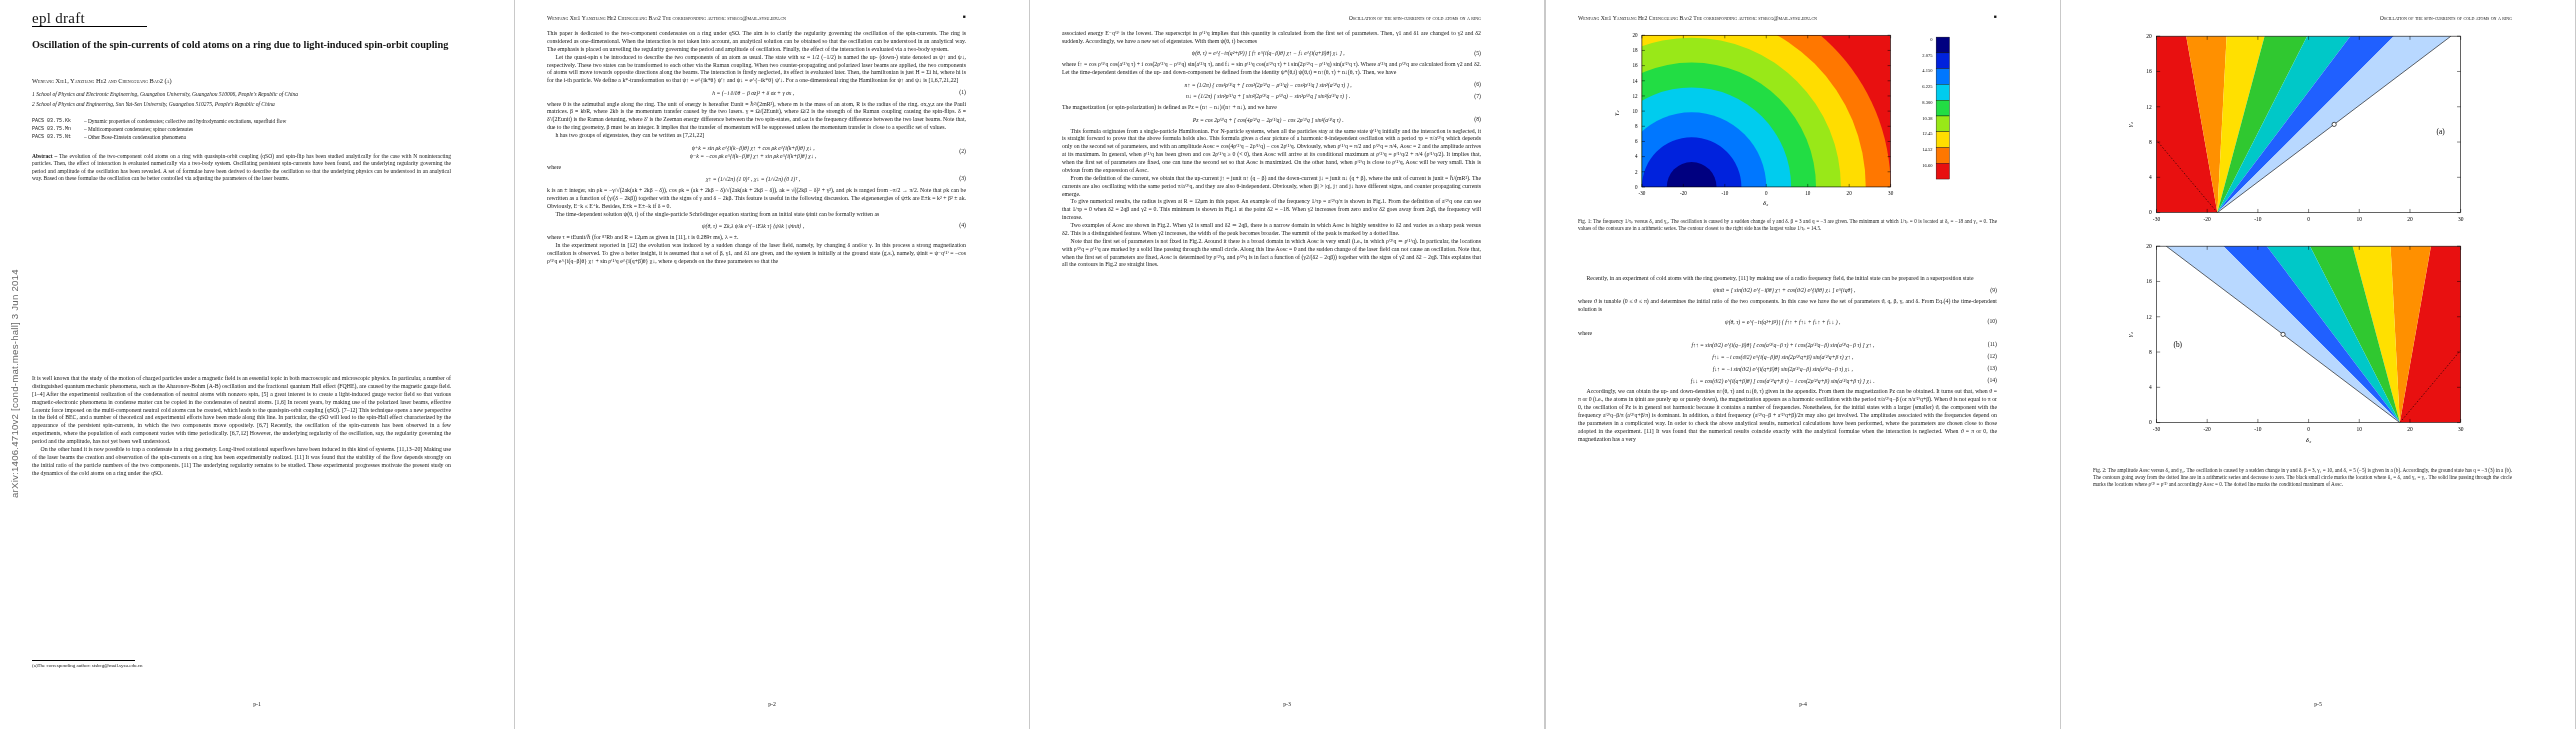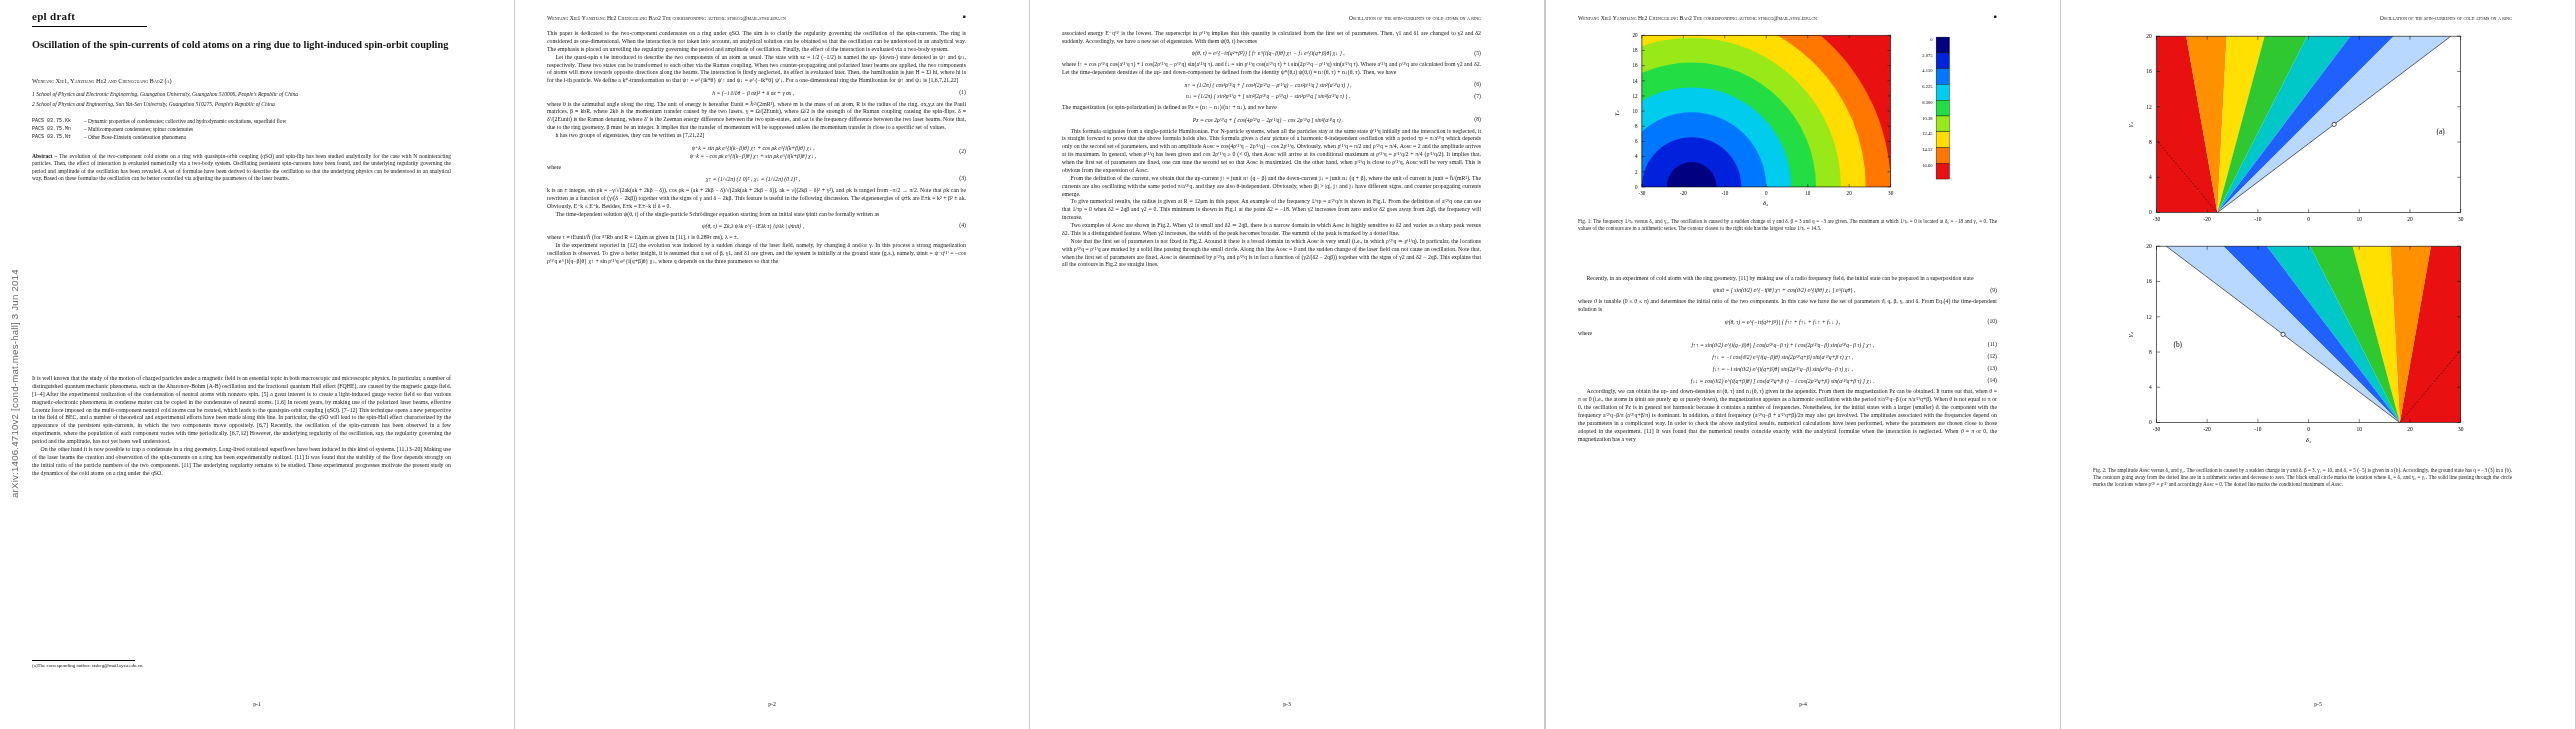--- a/index.html
+++ b/index.html
@@ -2,21 +2,21 @@
 <html style="font-size:9.7px"><head>
 <meta charset="utf-8">
 <style>
   *{box-sizing:border-box;margin:0;padding:0}
   html,body{width:2576px;height:729px}
   body{position:relative;background:#c9c9c9;font-family:"Liberation Serif","DejaVu Serif",serif;color:#141414}
   .page{position:absolute;top:0;width:514px;height:729px;background:#ffffff;overflow:hidden}
   #page-1{left:0}#page-2{left:515px}#page-3{left:1030px}#page-4{left:1546px}#page-5{left:2061px}
 
   
-  .epl-logo{position:absolute;left:32px;top:9.7px;font-size:11px;font-weight:bold;letter-spacing:0.3px}
+  .epl-logo{position:absolute;left:32px;top:9.7px;font-size:15px;font-weight:normal;letter-spacing:0.3px}
   .logo-rule{position:absolute;left:32px;top:25.5px;width:115px;border-top:0.9px solid #000}
   .arxiv-stamp{position:absolute;left:8.5px;top:498px;transform:rotate(-90deg);transform-origin:0 0;white-space:nowrap;font-family:"Liberation Sans","DejaVu Sans",sans-serif;font-size:9.7px;color:#666;letter-spacing:0.2px}
   .title{position:absolute;left:32px;top:38px;width:419px;font-size:10.3px;font-weight:bold;line-height:1.3}
   .authors{position:absolute;left:32px;top:77px;width:419px;font-variant:small-caps;font-size:6.4px}
   .affil{position:absolute;left:32px;width:419px;font-style:italic;font-size:5.5px}
   .affil1{top:91px}.affil2{top:101px}
   .pacs{position:absolute;left:32px;top:118px;width:419px;font-size:5.3px}
   .pacs-row{display:flex;margin-bottom:1.8px}
   .pacs-code{width:52px;flex:none;font-family:"Liberation Mono","DejaVu Sans Mono",monospace;font-size:5px}
   .pacs-desc{width:292px}

